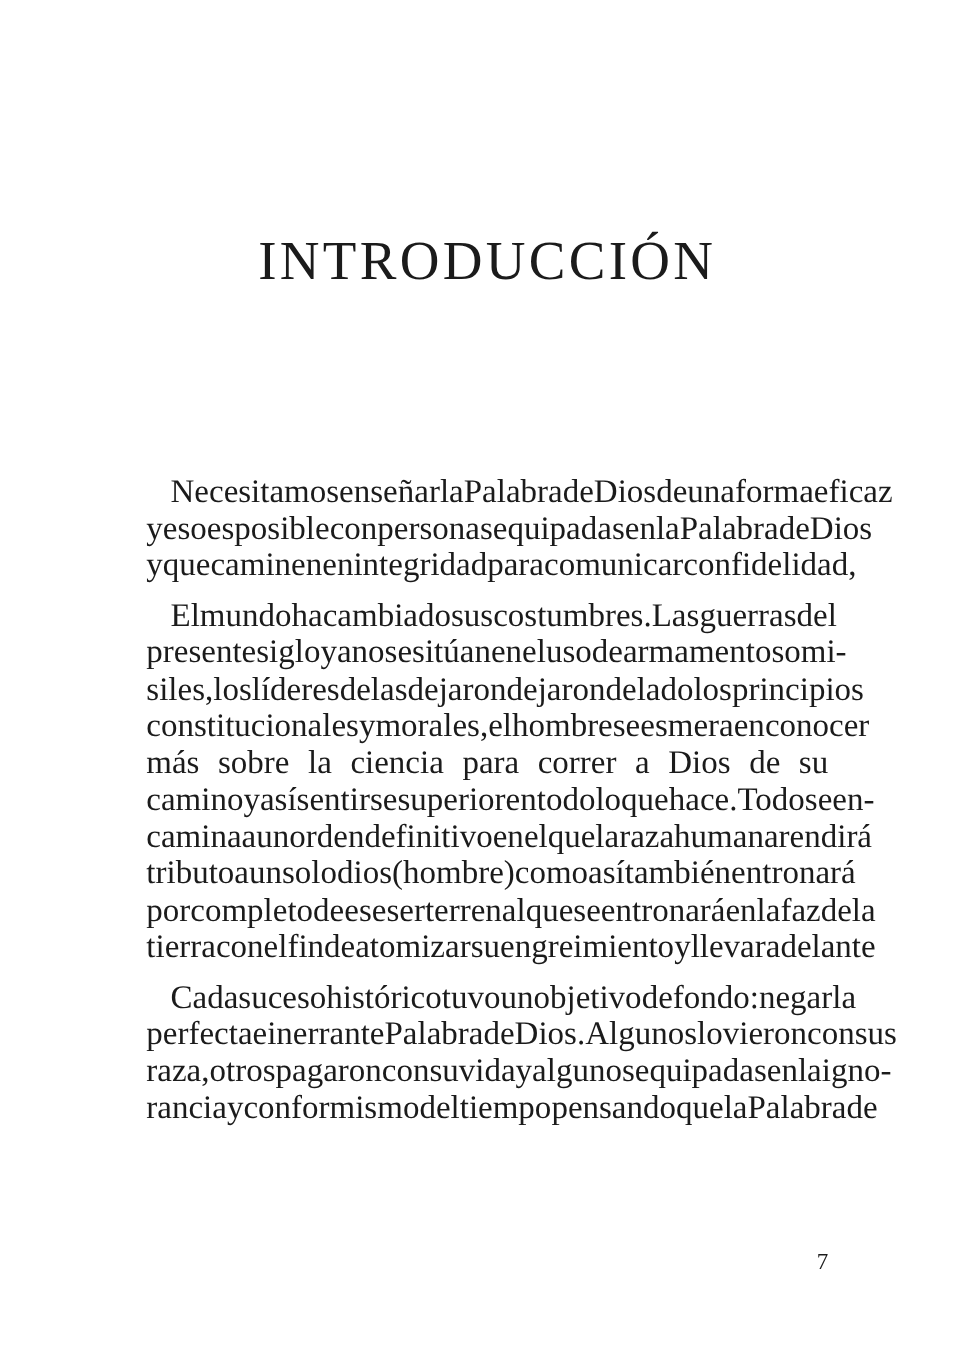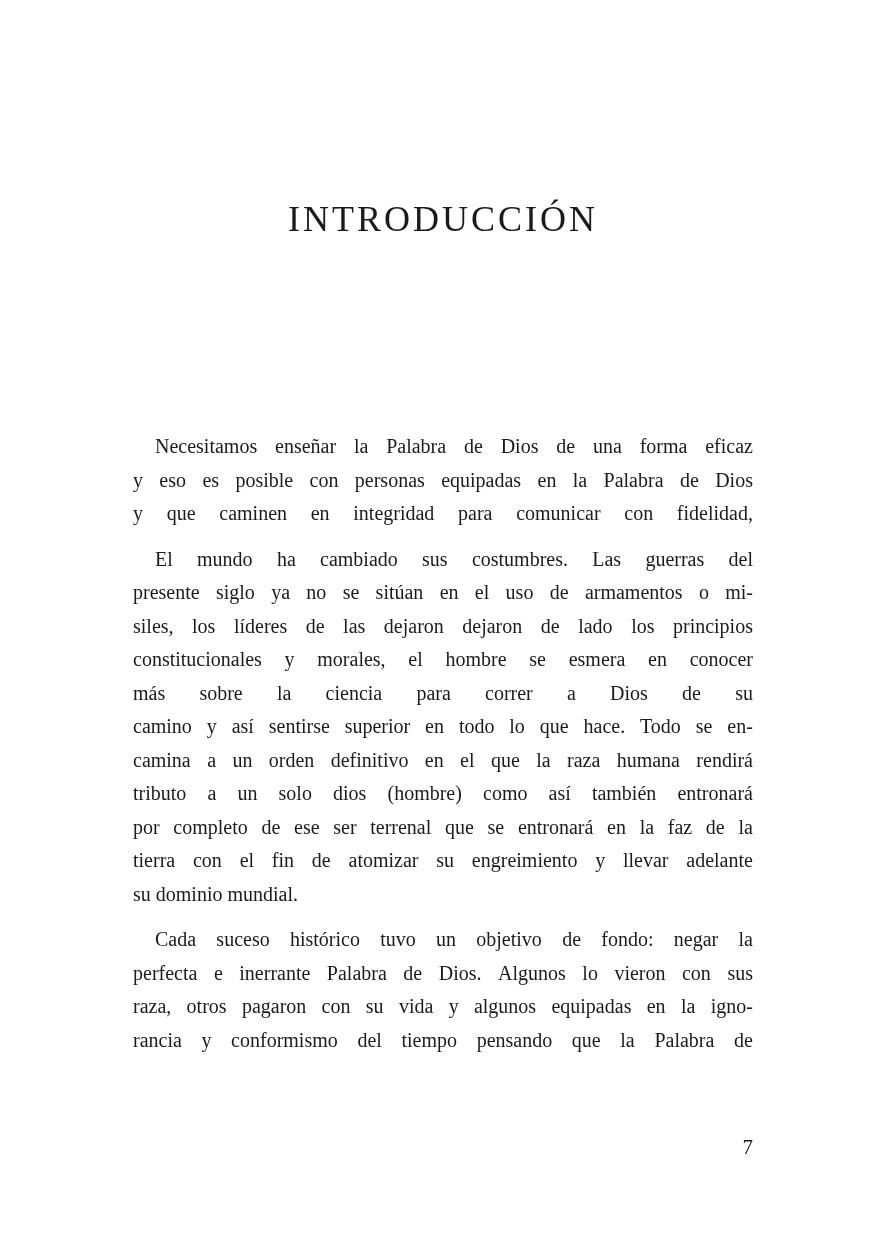--- a/index.html
+++ b/index.html
@@ -11,38 +11,38 @@
     position: relative;
     width: 886px;
     height: 1240px;
     background: #ffffff;
     overflow: hidden;
     font-family: "Liberation Serif", serif;
     color: #1b1b1b;
   }
   .title {
     position: absolute;
-    top: 193px;
+    top: 211px;
     left: 0;
     width: 100%;
     margin: 0;
     text-align: center;
     font-family: "Liberation Serif", serif;
-    font-size: 36px;
+    font-size: 50px;
     font-weight: 400;
     letter-spacing: 3px;
     line-height: 52px;
     color: #1b1b1b;
   }
   .body-text {
     position: absolute;
     top: 430px;
     left: 133px;
     width: 620px;
-    font-size: 20px;
+    font-size: 30px;
   }
   .paragraph {
     margin: 0 0 12px 0;
   }
   .line {
     height: 33.5px;
     line-height: 33.5px;
     white-space: nowrap;
   }
   .line.just {
@@ -237,21 +237,20 @@
           <span>el</span>
           <span>fin</span>
           <span>de</span>
           <span>atomizar</span>
           <span>su</span>
           <span>engreimiento</span>
           <span>y</span>
           <span>llevar</span>
           <span>adelante</span>
         </div>
-        <div class="line">su dominio mundial.</div>
       </div>
       <div class="paragraph">
         <div class="line first just">
           <span>Cada</span>
           <span>suceso</span>
           <span>histórico</span>
           <span>tuvo</span>
           <span>un</span>
           <span>objetivo</span>
           <span>de</span>

